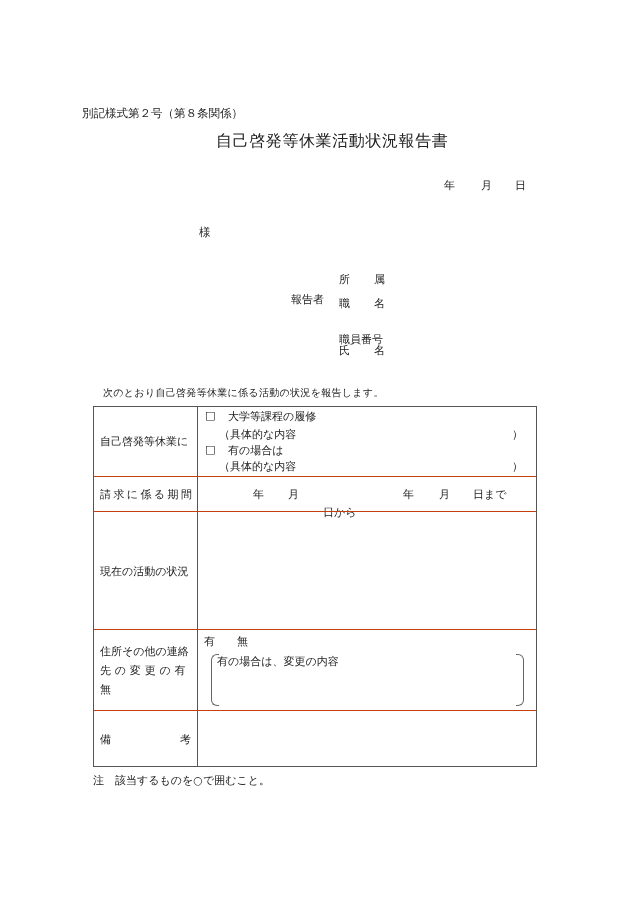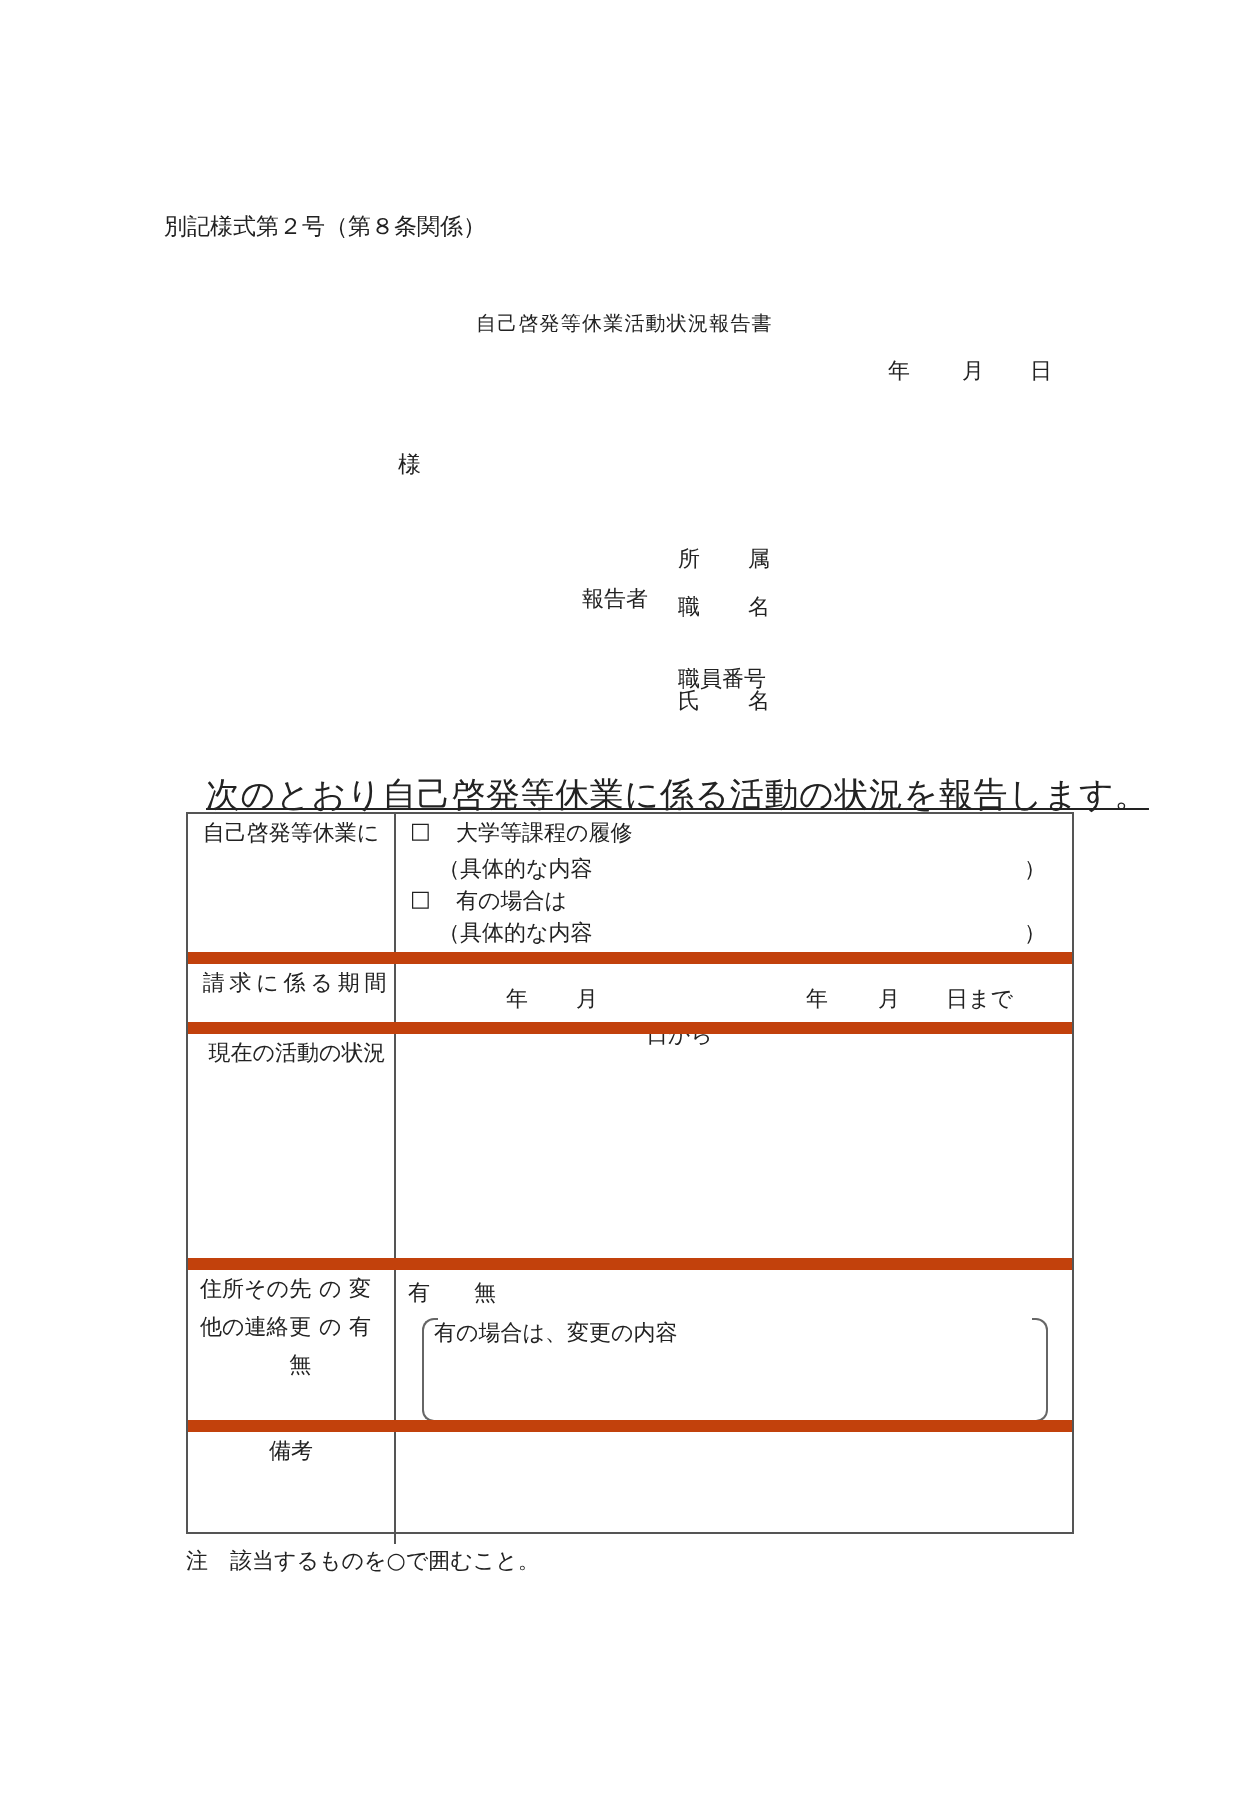--- a/index.html
+++ b/index.html
@@ -7,39 +7,39 @@
       width: 630px; height: 903px;
       background: #ffffff;
       position: relative;
       overflow: hidden;
       font-family: "DejaVu Serif", "Liberation Serif", serif;
       color: #222222;
       font-size: 11px;
     }
     .abs { position: absolute; white-space: nowrap; text-align: center; }
     .form-id { left: 82px; top: 106px; font-size: 11.5px; }
-    .title { left: 238px; top: 131px; font-size: 10px; letter-spacing: 0.6px; margin-top: 24px; }
+    .title { left: 216px; top: 131px; font-size: 16px; letter-spacing: 0.6px; }
     .date { top: 178px; font-size: 11px; }
     .addressee { left: 199px; top: 225px; font-size: 11.5px; }
     .rep-label { left: 291px; font-size: 11px; margin-top: 20px; }
     .rep-field { left: 339px; width: 46px; font-size: 11px; display: flex; justify-content: space-between; }
-    .intro { left: 103px; top: 386px; font-size: 17px; letter-spacing: 0.3px; text-decoration: underline; }
+    .intro { left: 103px; top: 386px; font-size: 10px; letter-spacing: 0.3px; }
 
     .tbl {
       position: absolute; left: 93px; top: 406px;
       width: 444px; height: 361px;
       border: 1px solid #555555;
       box-sizing: border-box;
     }
-    .row { position: absolute; left: 0; right: 0; border-top: 6px solid #c2410c; }
+    .row { position: absolute; left: 0; right: 0; border-top: 1px solid #c2410c; }
     .row.first { border-top: none; }
     .lcell {
       position: absolute; left: 0; top: 0; bottom: 0; width: 104px;
       border-right: 1px solid #555555;
-      display: flex; flex-direction: row; justify-content: center;
+      display: flex; flex-direction: column; justify-content: center;
       padding-left: 6px; box-sizing: border-box;
       font-size: 11px; line-height: 19px;
     }
     .rcell { position: absolute; left: 105px; right: 0; top: 0; bottom: 0; }
     .spread { display: flex; justify-content: space-between; padding-right: 6px; }
     .line { position: absolute; font-size: 11px; }
     .paren-close { position: absolute; right: 13px; font-size: 11px; }
     .bracket-left {
       position: absolute; left: 12px; top: 24px; width: 7px; height: 50px;
       border: 1px solid #666666; border-right: none;

